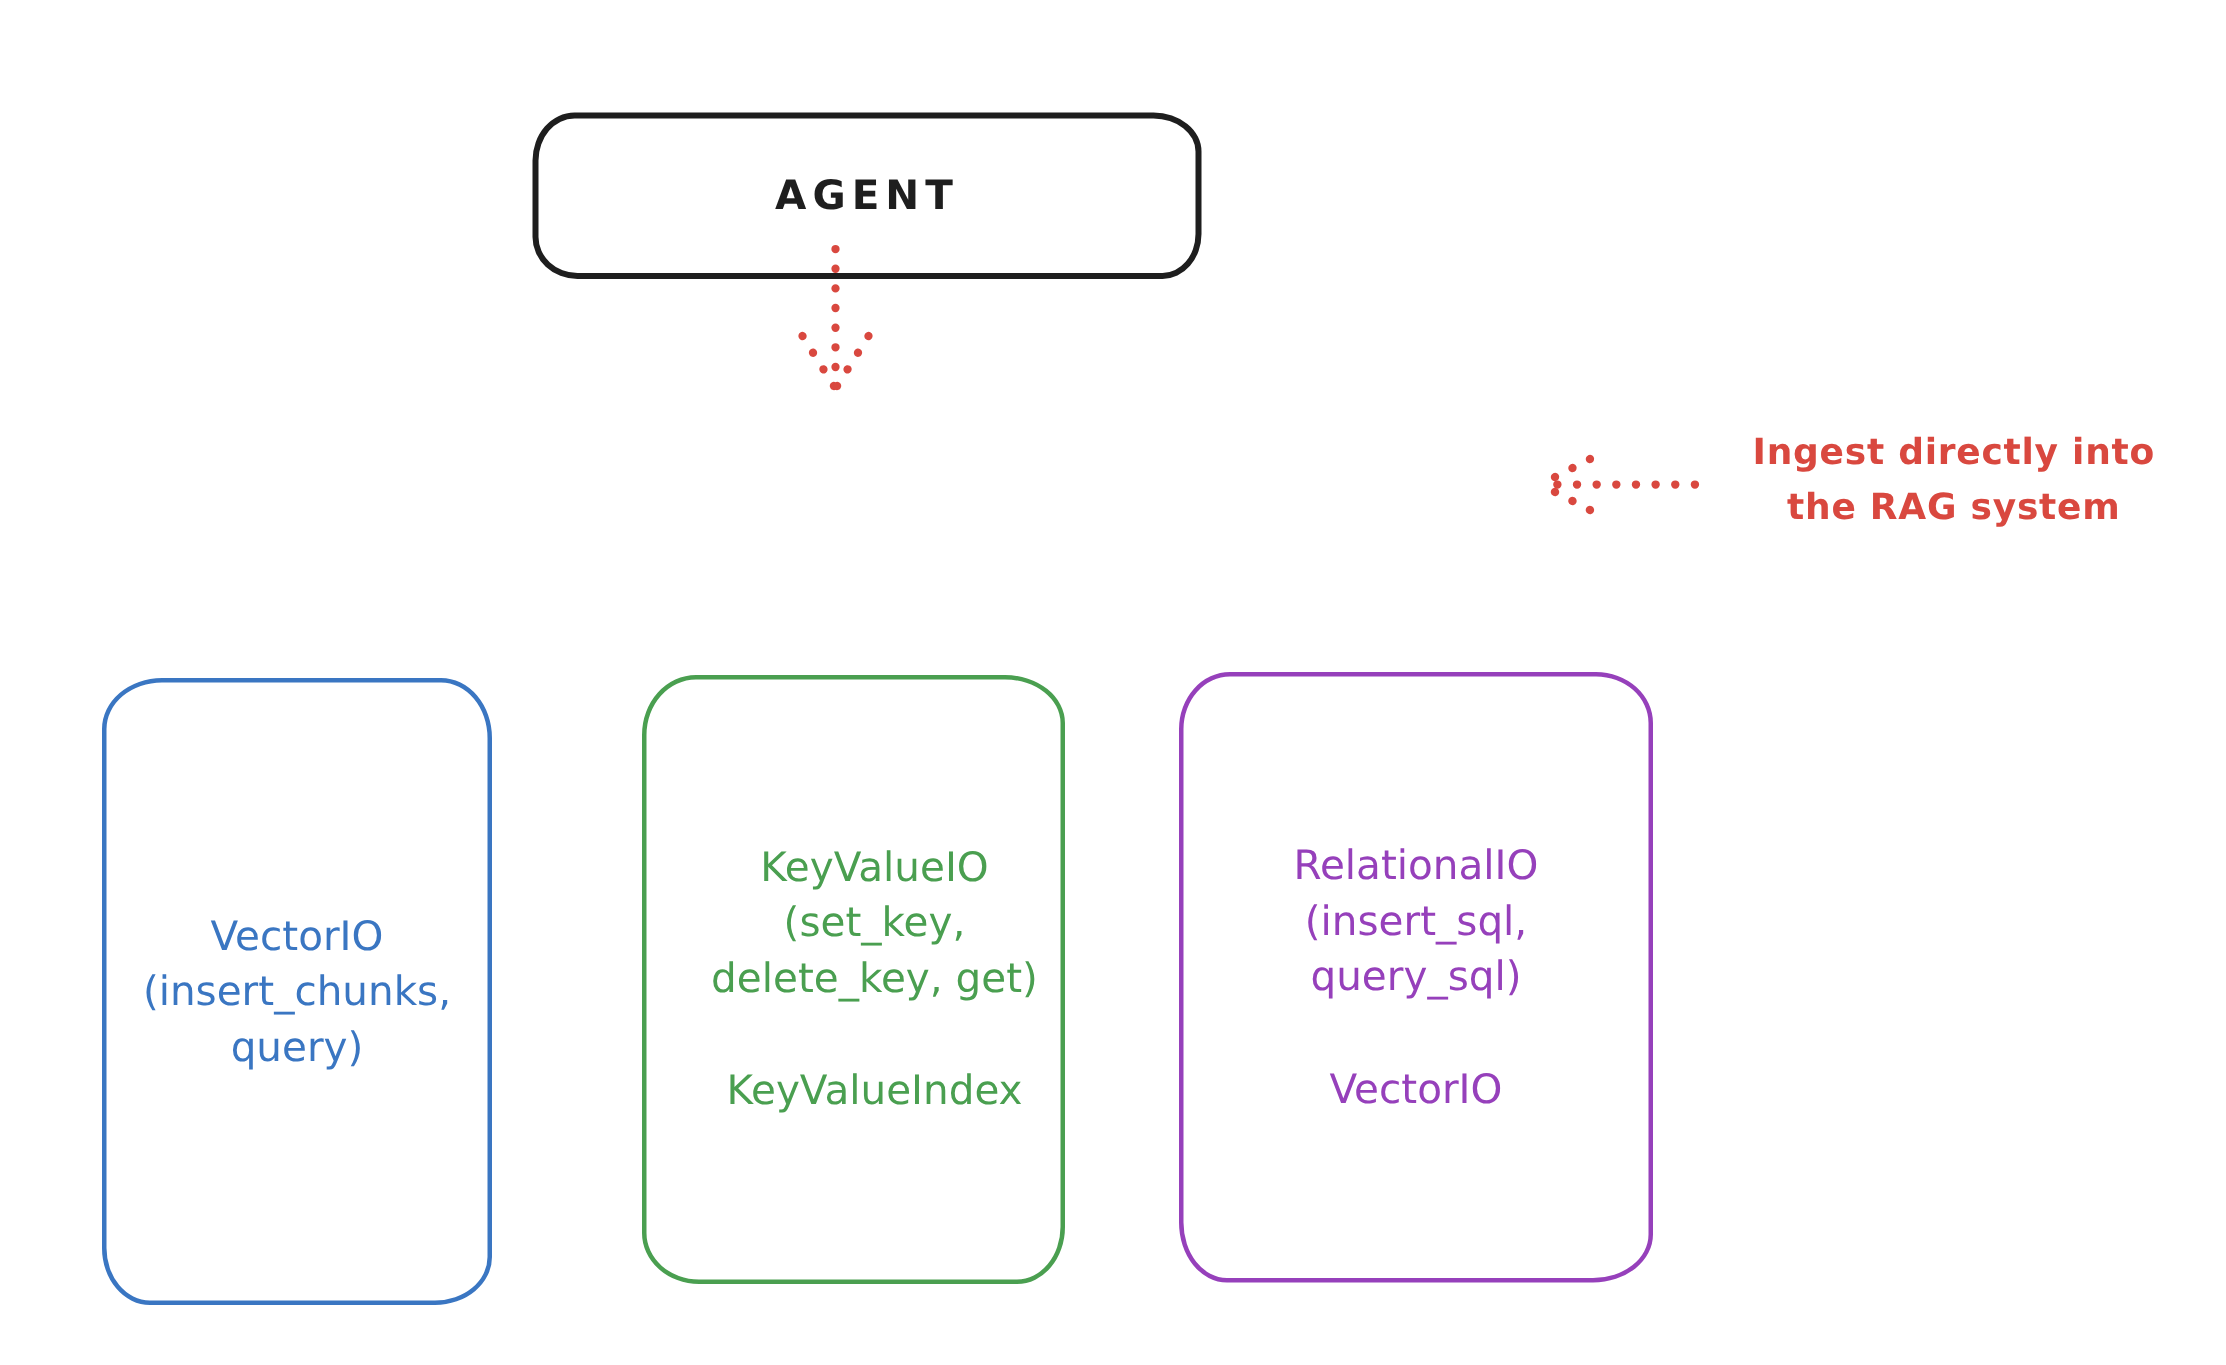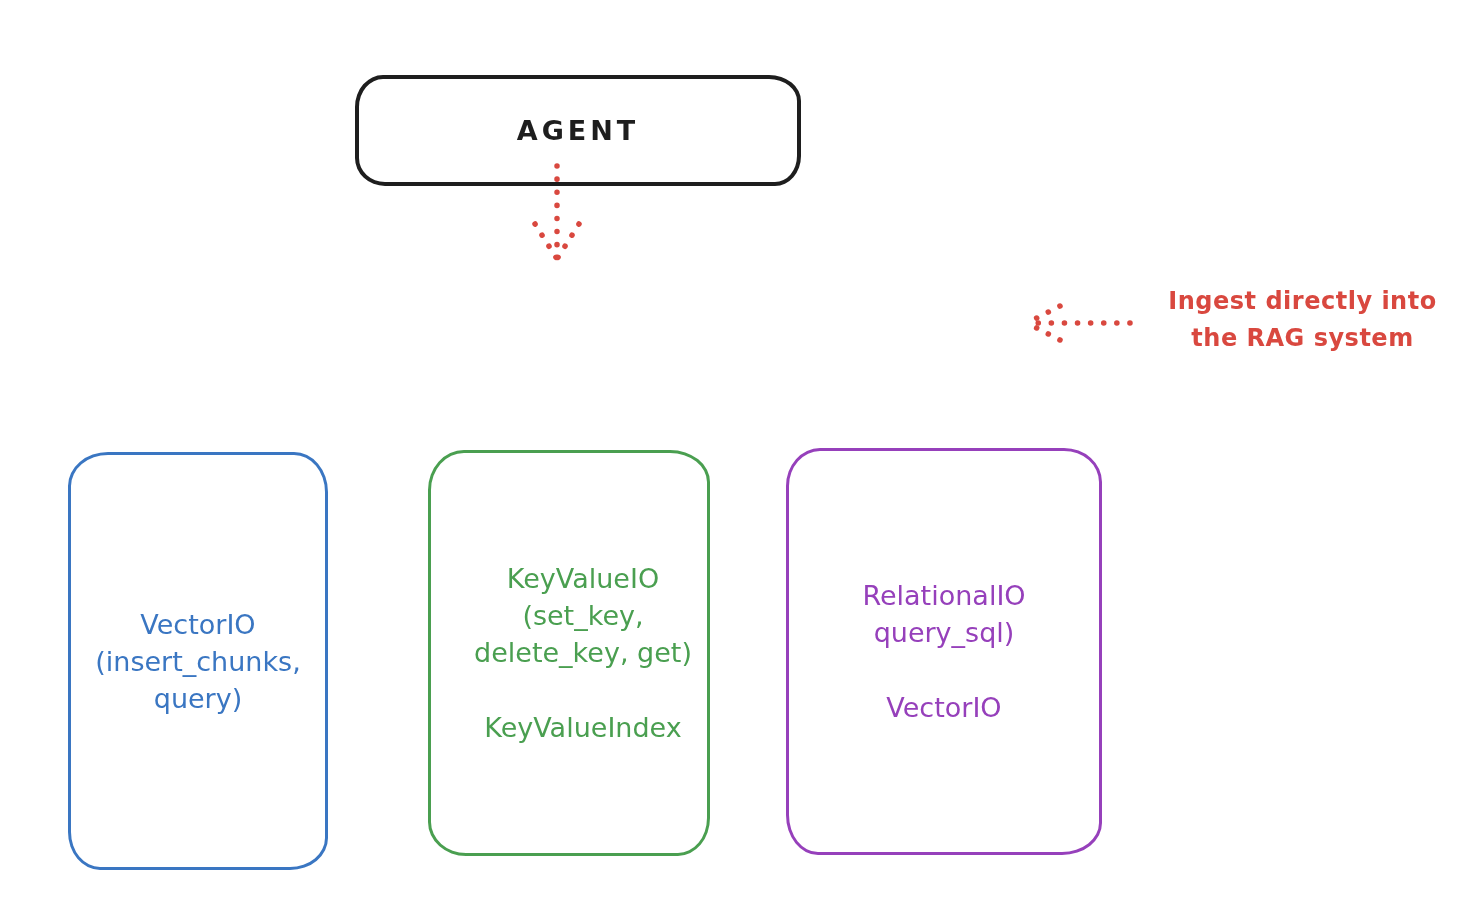--- a/index.html
+++ b/index.html
@@ -134,18 +134,19 @@
       <div>KeyValueIO</div>
       <div>(set_key,</div>
       <div>delete_key, get)</div>
     </div>
     <div class="store-index">KeyValueIndex</div>
   </div>
 
   <div class="node store-node relational-node">
     <div>
       <div>RelationalIO</div>
+      <div>(insert_sql,</div>
       <div>query_sql)</div>
     </div>
     <div class="store-index">VectorIO</div>
   </div>
 
 </div>
 
 </body></html>

